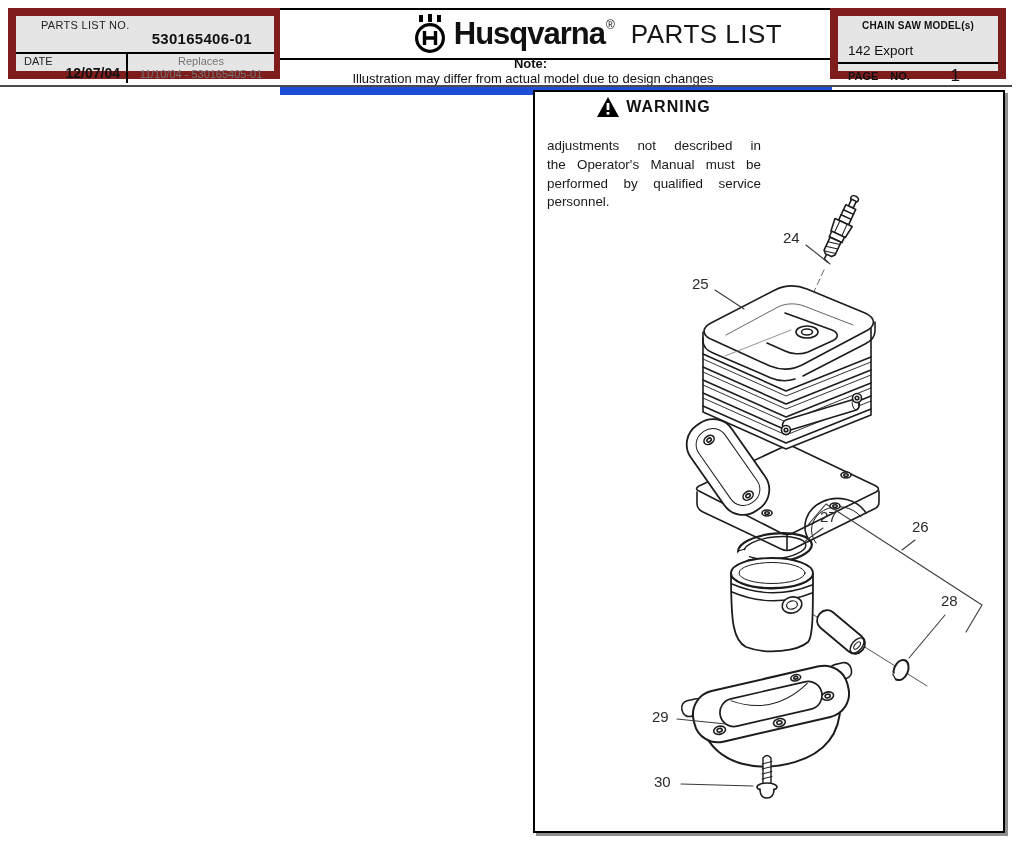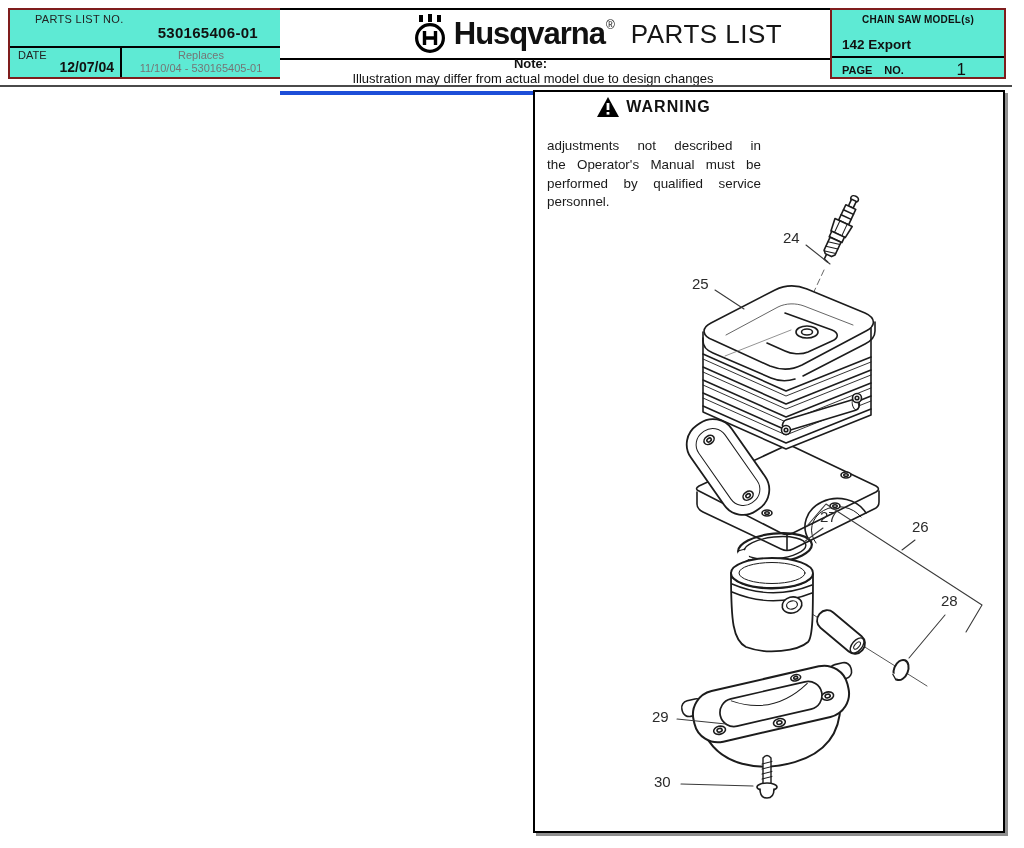--- a/index.html
+++ b/index.html
@@ -1,44 +1,44 @@
 <!DOCTYPE html>
 <html><head>
 <meta charset="utf-8">
 <style>
   html,body{margin:0;padding:0;}
   body{
     width:1024px;height:848px;position:relative;background:#ffffff;
     font-family:"Liberation Sans",sans-serif;color:#111;overflow:hidden;
     -webkit-font-smoothing:antialiased;
   }
-  .box{position:absolute;border:2px solid #7f1d1d;box-sizing:border-box;background:#5eead4;}
+  .box{position:absolute;border:8px solid #7f1d1d;box-sizing:border-box;background:#e5e5e5;}
   
   .left-box{left:8px;top:8px;width:274px;height:71px;}
   .pl-row1{height:36px;border-bottom:2px solid #000;position:relative;}
   .pl-label{position:absolute;left:25px;top:3px;font-size:11px;letter-spacing:.3px;color:#222;}
   .pl-value{position:absolute;right:22px;top:14px;font-size:15px;font-weight:700;letter-spacing:.3px;}
   .pl-row2{display:flex;height:29px;}
   .date-cell{width:110px;position:relative;}
   .date-label{position:absolute;left:8px;top:1px;font-size:11px;color:#222;}
   .date-value{position:absolute;right:6px;bottom:2px;font-size:14px;font-weight:700;}
   .repl-cell{flex:1;border-left:2px solid #000;text-align:center;color:#757575;font-size:11px;line-height:13px;padding-top:1px;}
   
-  .center-box{left:280px;top:8px;width:552px;height:87px;border-top:2px solid #000;border-bottom:4px solid #1d4ed8;position:absolute;background:#fff;box-sizing:border-box;}
+  .center-box{left:280px;top:8px;width:552px;height:87px;border-top:2px solid #000;border-bottom:8px solid #1d4ed8;position:absolute;background:#fff;box-sizing:border-box;}
   .brand-row{height:48px;display:flex;align-items:center;justify-content:center;padding-left:82px;}
   .brand-name{font-size:31px;font-weight:700;letter-spacing:-1px;margin-left:6px;}
   .reg-mark{font-size:12px;vertical-align:top;position:relative;top:-9px;margin-left:1px;}
   .doc-title{font-size:26px;font-weight:400;letter-spacing:.5px;margin-left:16px;color:#161616;}
   .note-row{border-top:2px solid #000;height:17px;display:flex;align-items:center;justify-content:center;font-size:13px;padding-right:46px;padding-top:2px;flex-direction:column;}
   .note-label{font-weight:700;margin-right:5px;}
   
   .right-box{left:830px;top:8px;width:176px;height:71px;}
   .model-row{height:46px;border-bottom:2px solid #000;position:relative;}
   .model-label{position:absolute;left:0;right:0;top:4px;text-align:center;font-size:10px;font-weight:700;letter-spacing:.2px;}
-  .model-value{position:absolute;left:10px;bottom:4px;font-size:13.5px;font-weight:700;}
+  .model-value{position:absolute;left:10px;bottom:4px;font-size:13.5px;font-weight:400;}
   .page-row{height:24px;display:flex;align-items:center;font-size:11px;font-weight:700;padding-left:10px;}
   .page-no{margin-left:12px;}
   .page-num{margin-left:auto;margin-right:38px;font-size:17px;font-weight:400;}
   .header-rule{position:absolute;left:0;top:85px;width:1012px;height:2px;background:#4a4a4a;}
   
   .diagram-box{position:absolute;left:533px;top:90px;width:472px;height:743px;border:2px solid #000;box-sizing:border-box;background:#fff;box-shadow:3px 3px 0 #8f8f8f;}
   .warning{position:absolute;left:12px;top:5px;width:214px;}
   .warn-head{display:flex;align-items:center;justify-content:center;gap:7px;margin-bottom:20px;}
   .warn-title{font-size:16px;font-weight:700;letter-spacing:1px;}
   .warn-line{font-size:13.4px;line-height:18.8px;color:#1a1a1a;}

